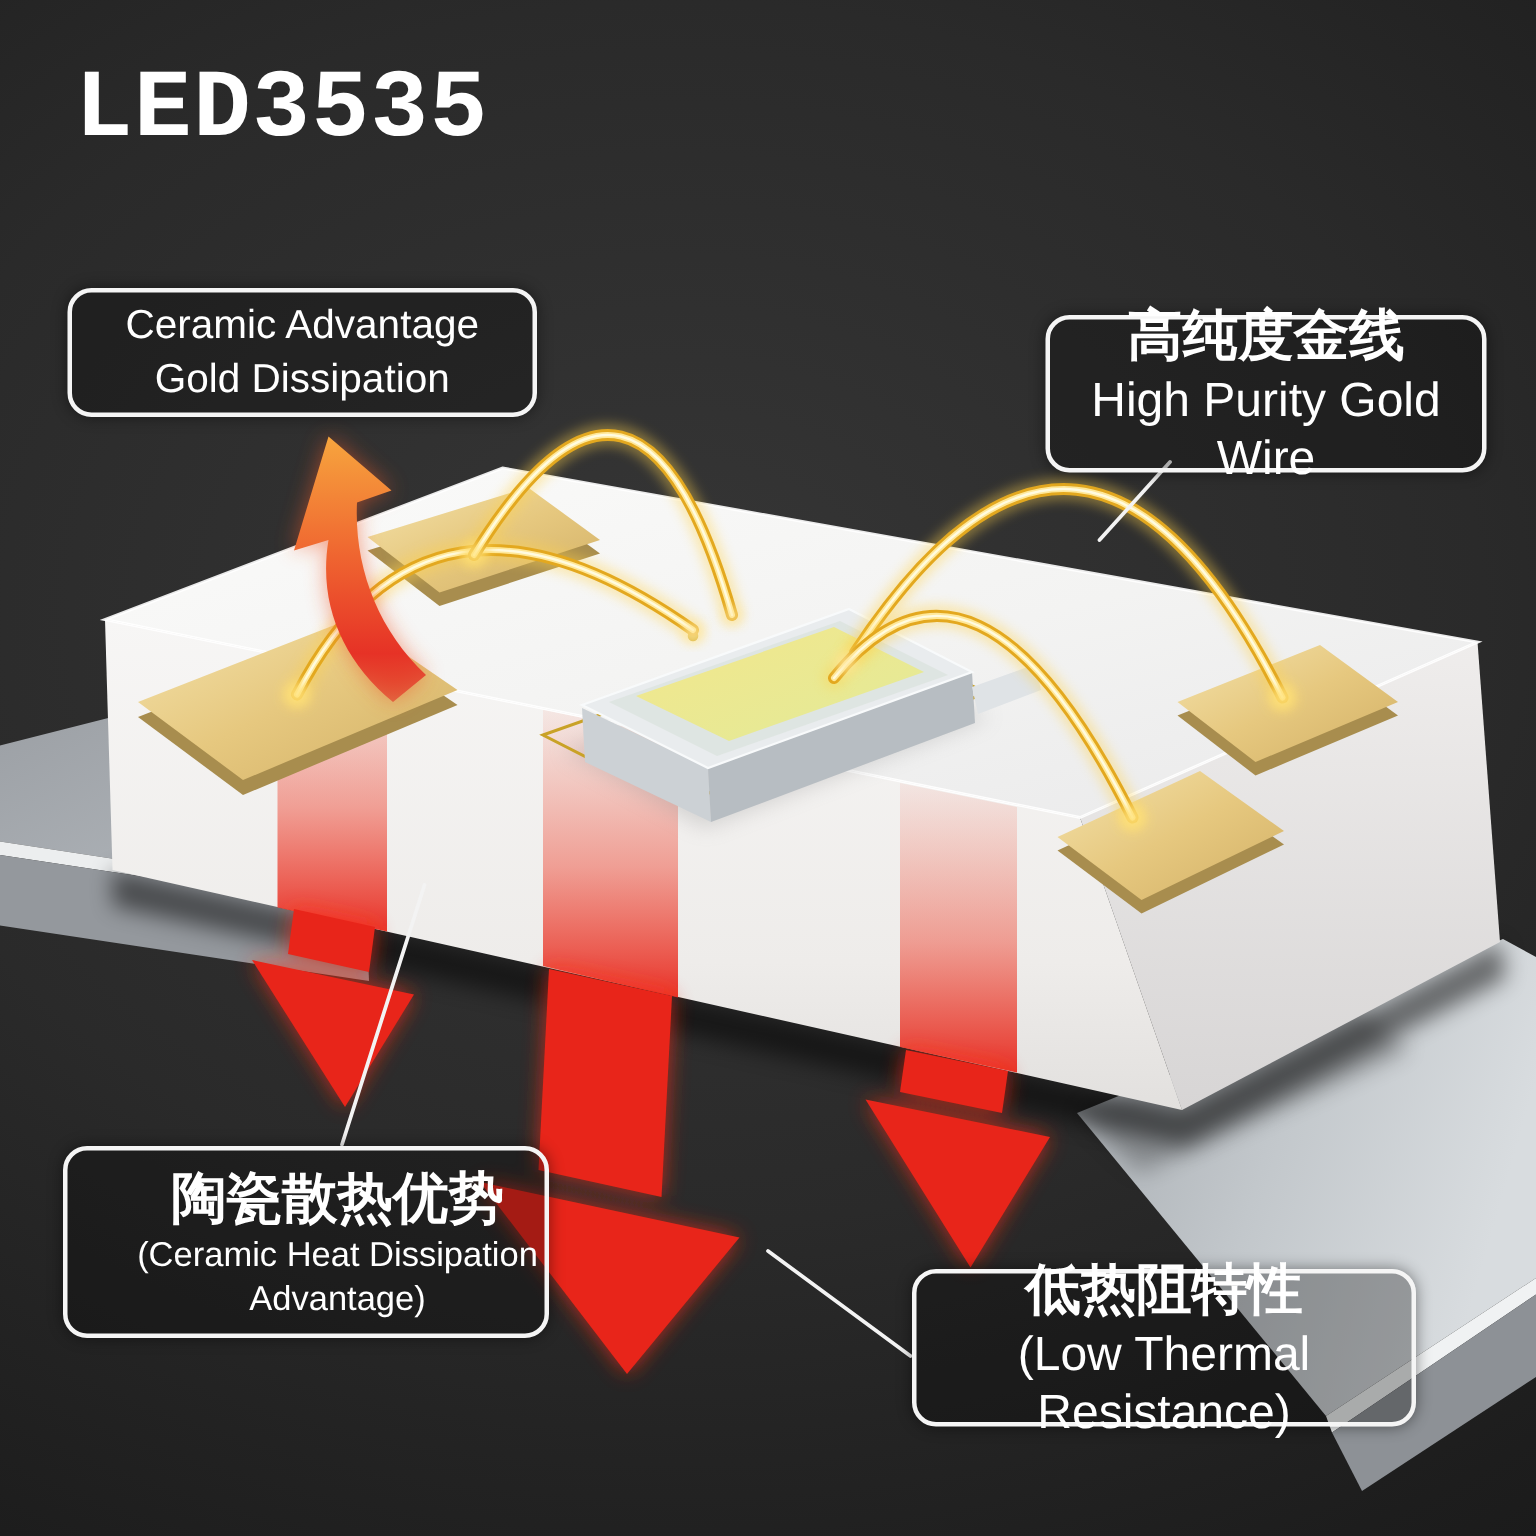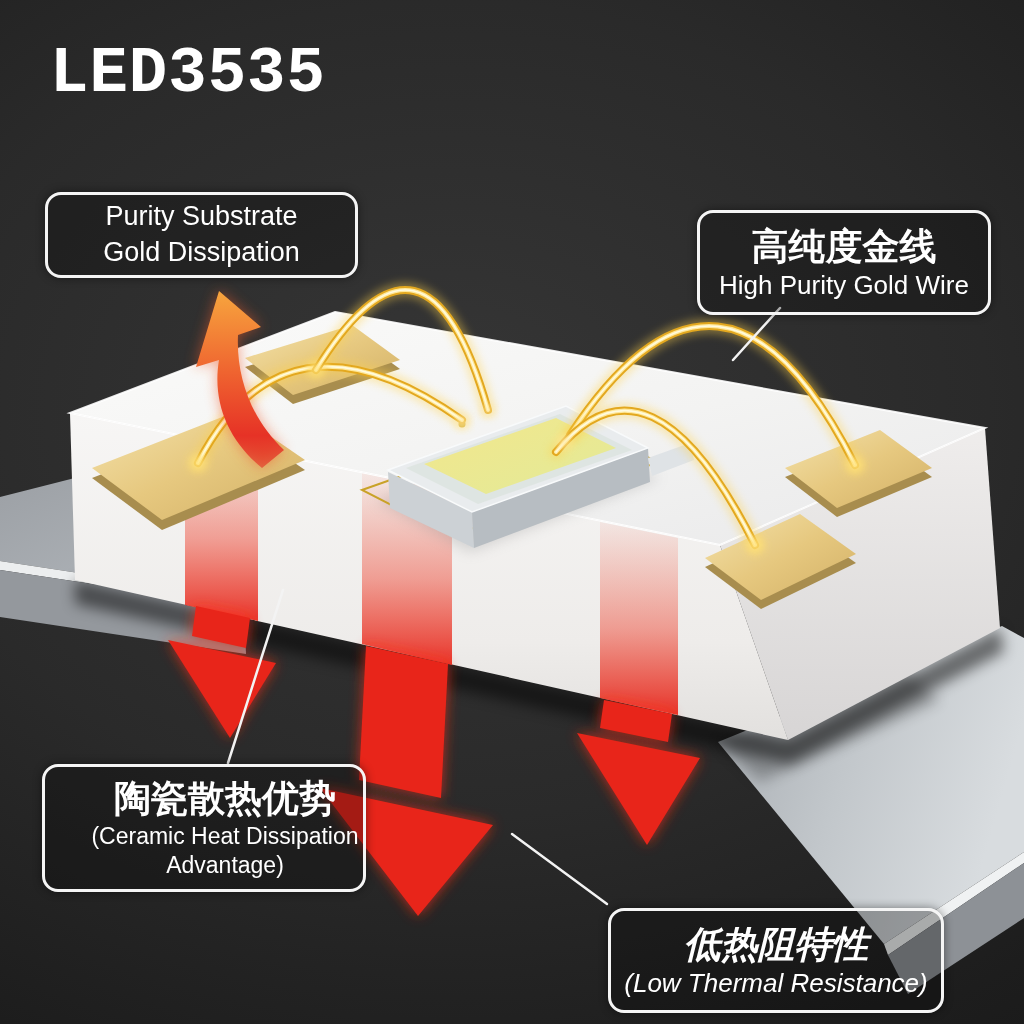--- a/index.html
+++ b/index.html
@@ -15,26 +15,26 @@
     font-family:Liberation Mono, monospace;
   }
   .callout{
     position:absolute;border:3px solid #f5f5f5;border-radius:16px;
     background:rgba(8,8,8,0.30);color:#fff;text-align:center;
     box-shadow:0 0 10px rgba(0,0,0,0.45);
     display:flex;flex-direction:column;justify-content:center;align-items:center;
   }
   .c-line{font-size:27px;line-height:1.32;}
   .c-zh{font-size:37px;font-weight:700;line-height:1.25;}
-  .c-en{font-size:26px;line-height:1.2;}
+  .c-en{font-size:32px;line-height:1.2;}
   .c-en-sm{font-size:23px;line-height:1.25;}
   #box1{left:45px;top:192px;width:307px;height:80px;}
   #box2{left:697px;top:210px;width:288px;height:99px;}
   #box3{left:42px;top:764px;width:276px;height:122px;padding-left:42px;}
-  #box4{left:608px;top:908px;width:330px;height:99px;font-style:italic;}
+  #box4{left:608px;top:846px;width:330px;height:99px;}
 </style>
 </head>
 <body>
 
 <div id="stage">
 
 <svg id="scene" viewBox="0 0 1024 1024" aria-hidden="true">
   <defs>
     <linearGradient id="gTop" x1="0" y1="0" x2="1" y2="1">
       <stop offset="0" stop-color="#fbfbfa"></stop>
@@ -218,21 +218,21 @@
   <g stroke="#f3f3f3" stroke-width="2.5" stroke-linecap="round">
     <line x1="780" y1="308" x2="733" y2="360"></line>
     <line x1="283" y1="590" x2="228" y2="763"></line>
     <line x1="512" y1="834" x2="607" y2="904"></line>
   </g>
 </svg>
 
 <div class="title">LED3535</div>
 
 <div class="callout" id="box1">
-  <div class="c-line">Purity Substrate</div>
+  <div class="c-line">Ceramic Advantage</div>
   <div class="c-line">Gold Dissipation</div>
 </div>
 
 <div class="callout" id="box2">
   <div class="c-zh">高纯度金线</div>
   <div class="c-en">High Purity Gold Wire</div>
 </div>
 
 <div class="callout" id="box3">
   <div class="c-zh">陶瓷散热优势</div>

